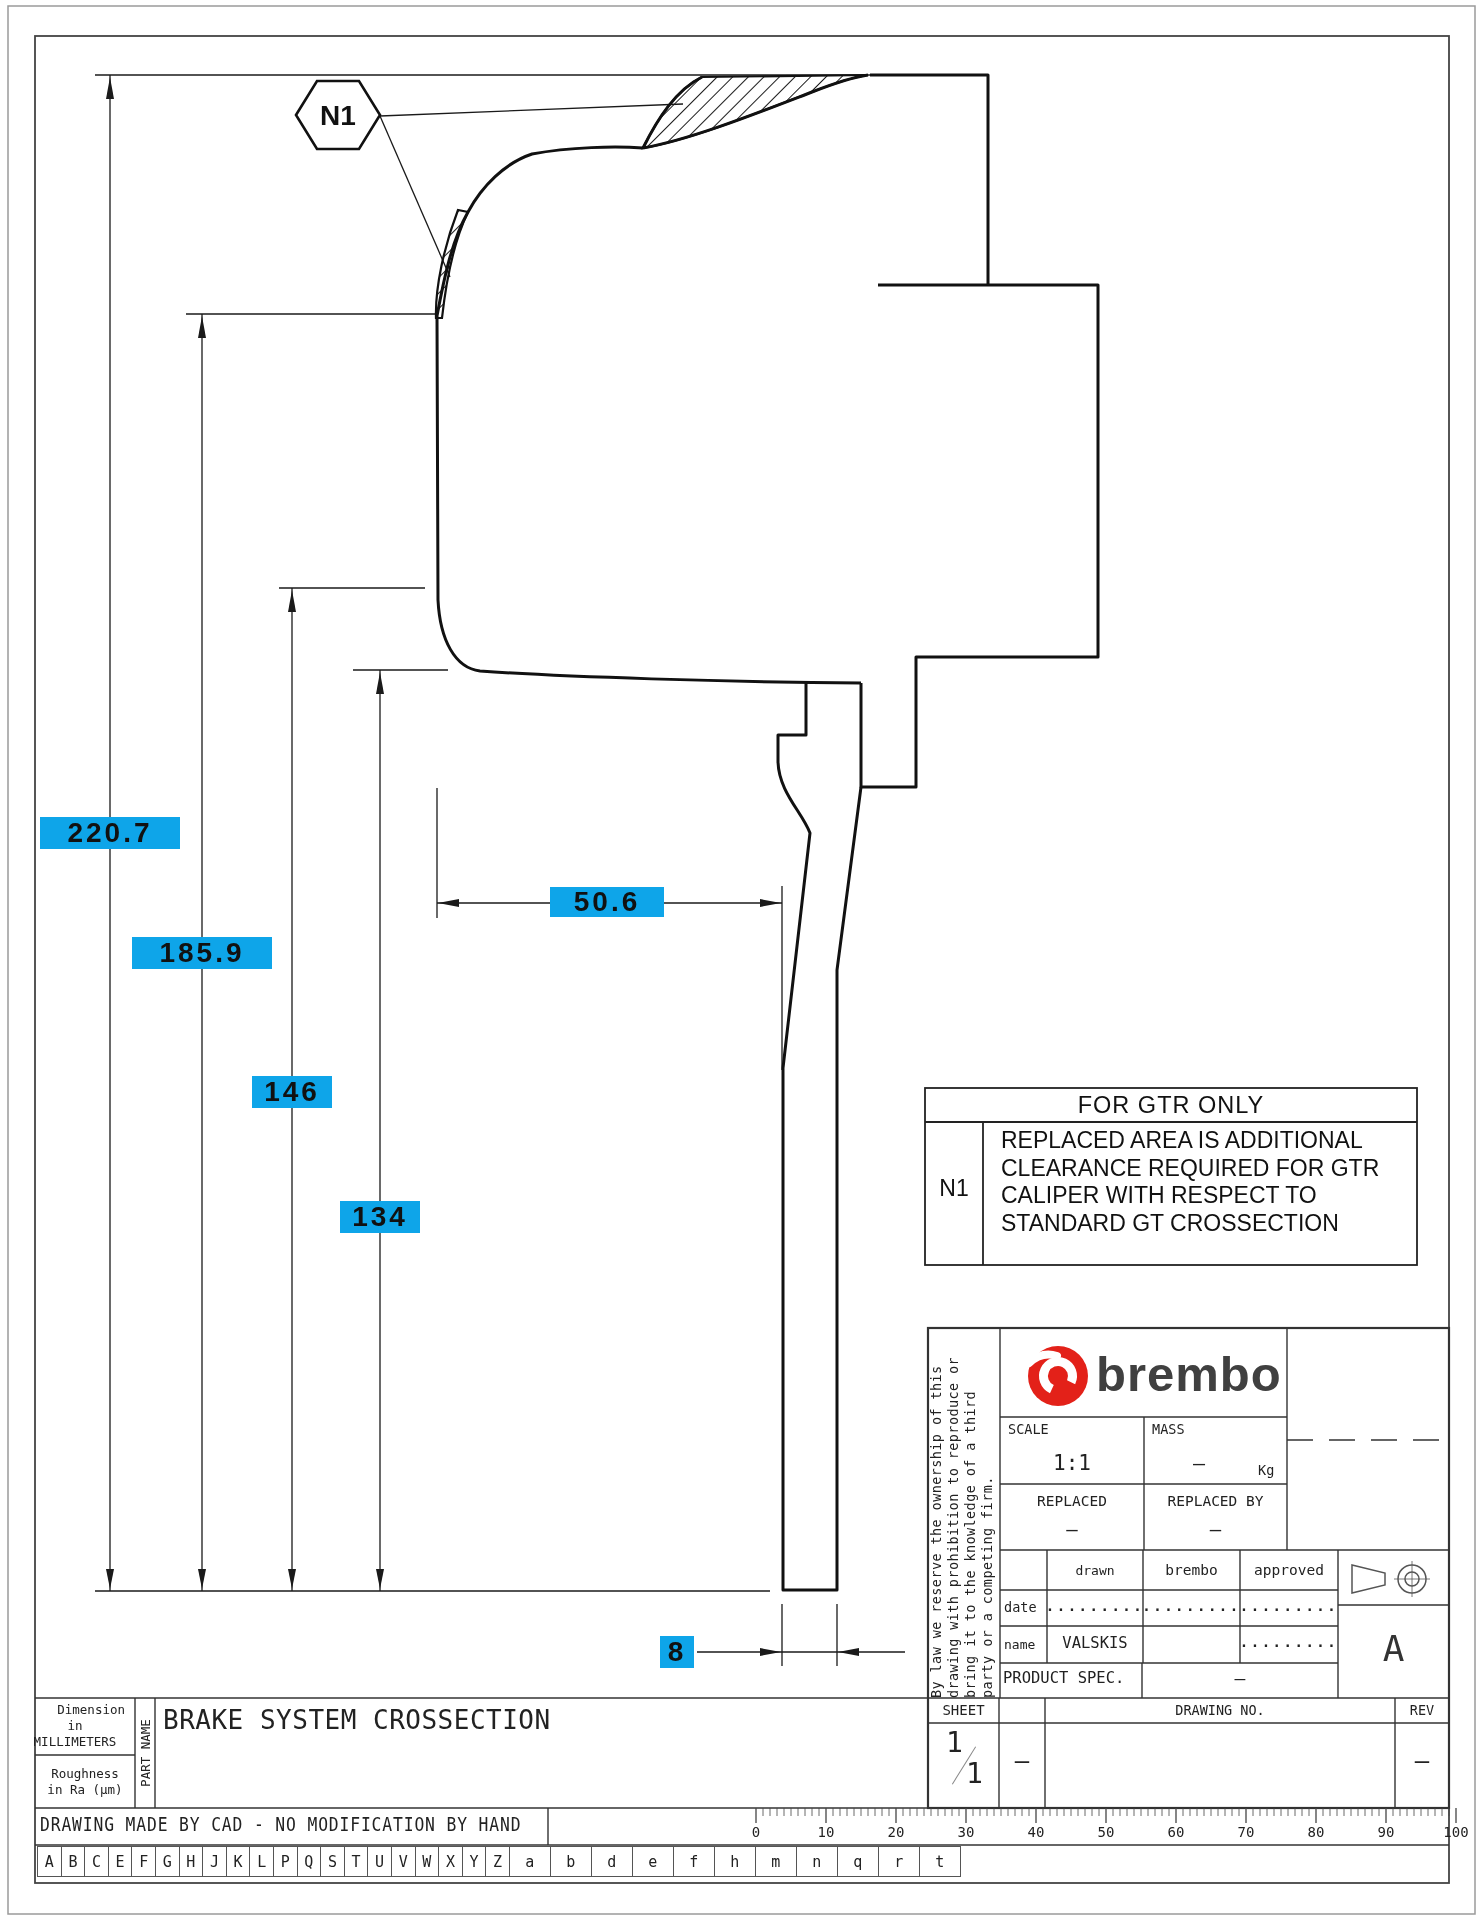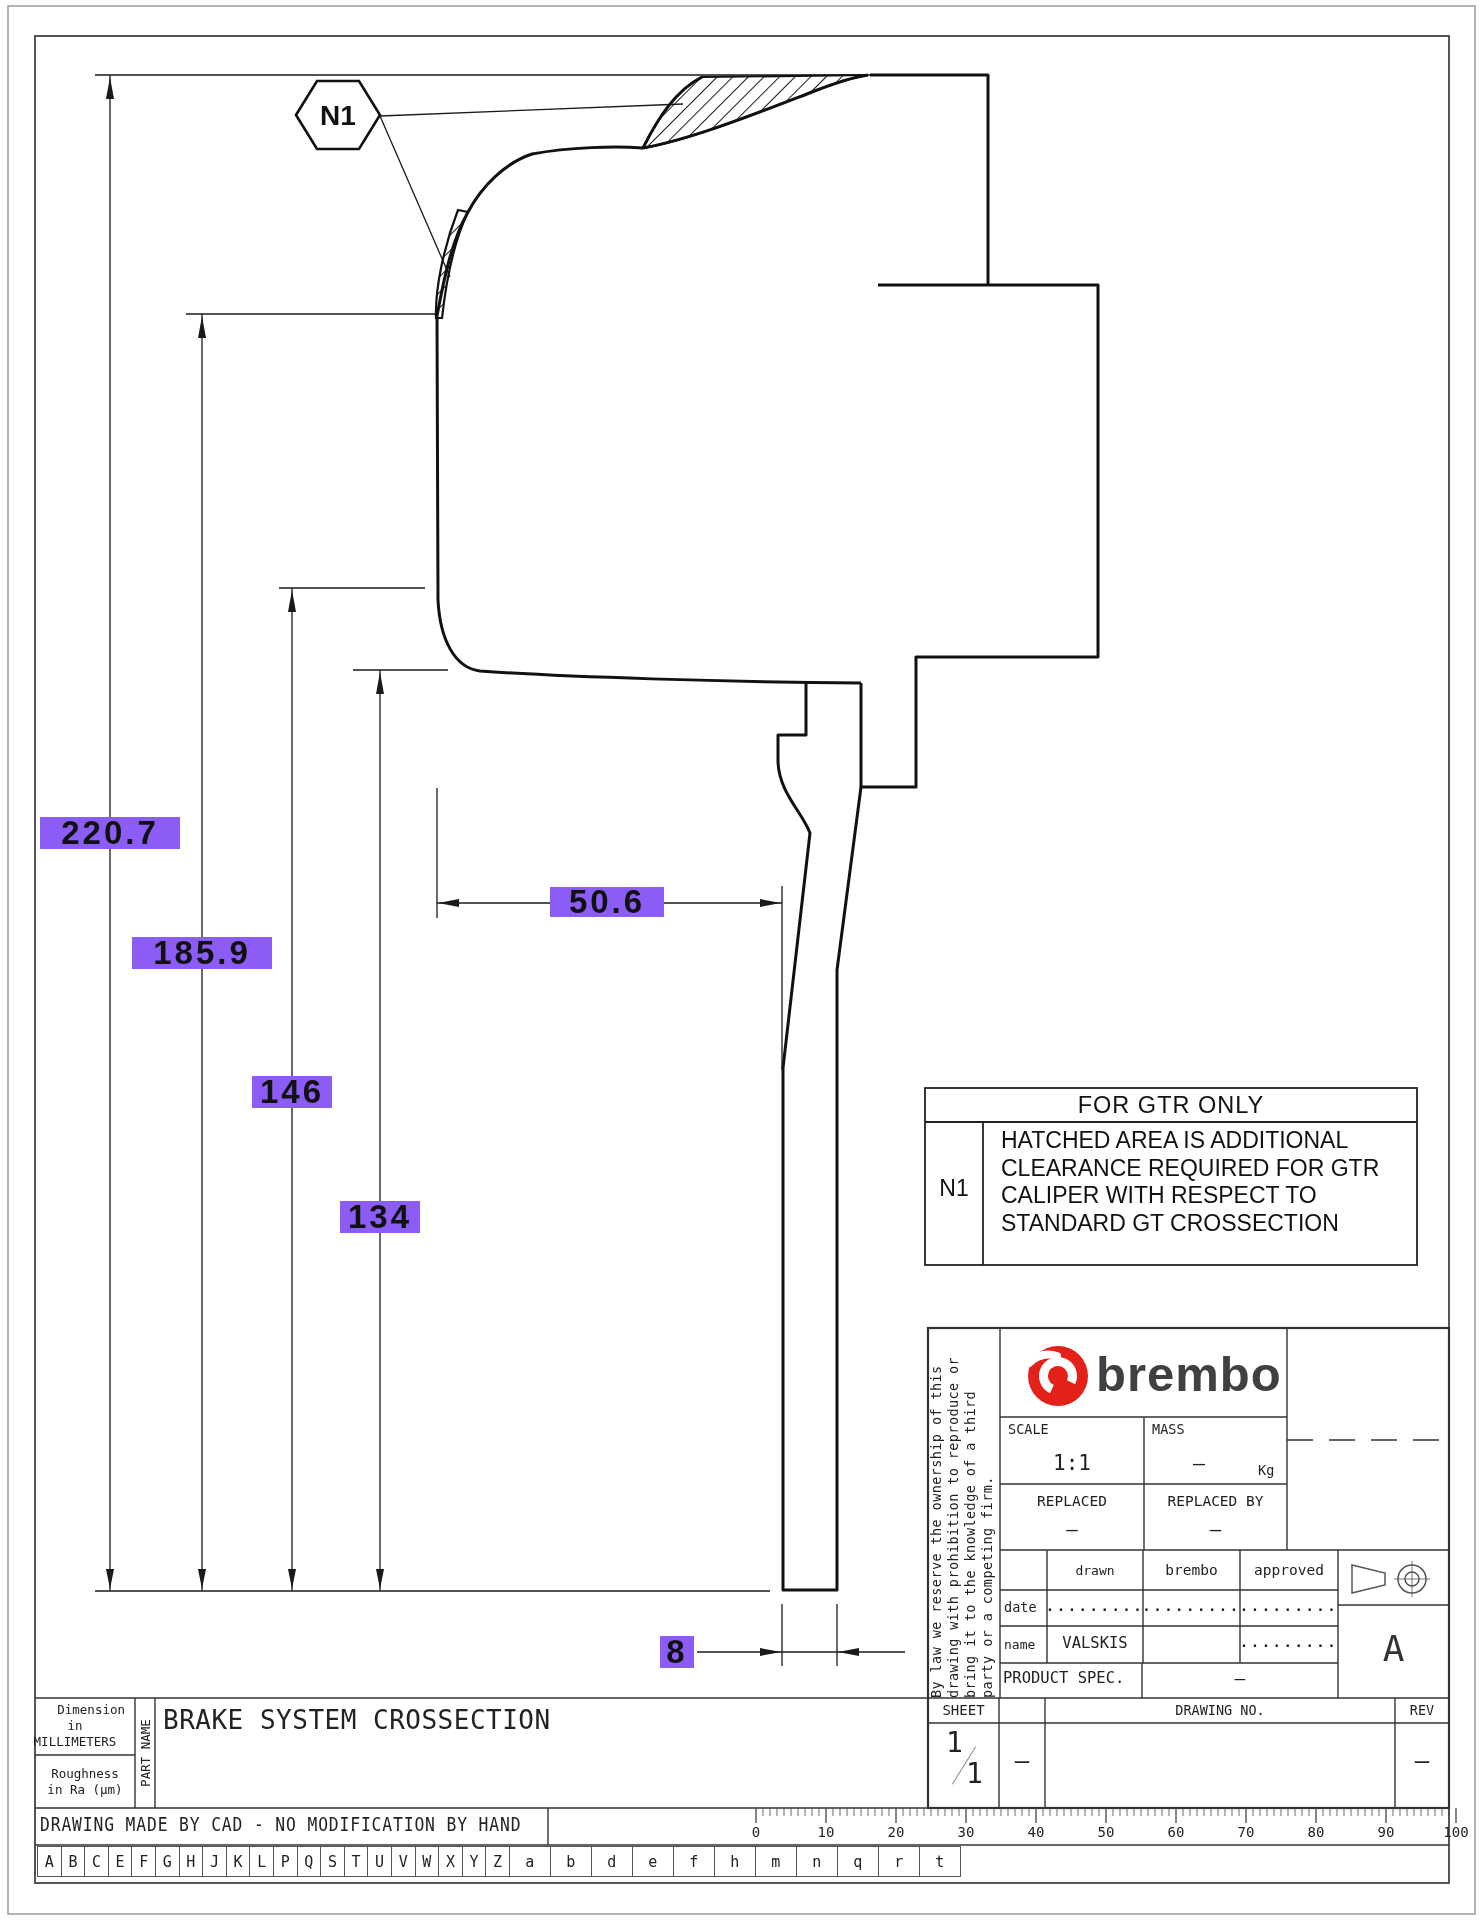--- a/index.html
+++ b/index.html
@@ -1,22 +1,22 @@
 <!DOCTYPE html>
 <html><head>
 <meta charset="utf-8">
 <style>
   html,body{margin:0;padding:0;background:#fff;}
   #page{position:relative;width:1483px;height:1920px;background:#fff;overflow:hidden;
         font-family:"DejaVu Sans Mono",monospace;color:#1a1a1a;}
   #linework{position:absolute;left:0;top:0;}
   .abs{position:absolute;box-sizing:border-box;}
   .ctr{display:flex;align-items:center;justify-content:center;text-align:center;}
-  .dim{font-family:"Liberation Sans",sans-serif;font-weight:bold;font-size:33px;
-       letter-spacing:3px;background:#8b5cf6;color:#111;}
+  .dim{font-family:"Liberation Sans",sans-serif;font-weight:bold;font-size:28px;
+       letter-spacing:3px;background:#0ea5e9;color:#111;}
   .cad{font-family:"DejaVu Sans Mono",monospace;color:#222;}
   .sans{font-family:"Liberation Sans",sans-serif;color:#111;}
   .note-line{line-height:27.5px;}
   .rot{transform:rotate(-90deg);}
   .dots{letter-spacing:2.5px;font-weight:bold;font-size:14px;}
   .letters{position:absolute;left:38px;top:1846px;display:flex;}
   .letters span{box-sizing:border-box;width:24.6px;height:31px;border:1px solid #555;
       margin-left:-1px;display:flex;align-items:center;justify-content:center;
       font:15px "DejaVu Sans Mono",monospace;color:#222;}
   .letters span:nth-child(n+21){width:42px;}
@@ -256,21 +256,21 @@
   <div class="abs ctr dim" style="left:252px;top:1076px;width:80px;height:32px;">146</div>
   <div class="abs ctr dim" style="left:340px;top:1201px;width:80px;height:32px;">134</div>
   <div class="abs ctr dim" style="left:550px;top:887px;width:114px;height:30px;">50.6</div>
   <div class="abs ctr dim" style="left:660px;top:1636px;width:34px;height:32px;">8</div>
 
   <div class="abs ctr sans" style="left:296px;top:99px;width:84px;height:34px;font-size:28px;font-weight:bold;">N1</div>
 
   <div class="abs ctr sans" style="left:925px;top:1092px;width:492px;height:26px;font-size:23.5px;letter-spacing:1px;">FOR GTR ONLY</div>
   <div class="abs ctr sans" style="left:925px;top:1174px;width:58px;height:28px;font-size:23px;">N1</div>
   <div class="abs sans" style="left:1001px;top:1127px;width:414px;font-size:23px;">
-    <div class="note-line">HATCHED AREA IS ADDITIONAL</div>
+    <div class="note-line">REPLACED AREA IS ADDITIONAL</div>
     <div class="note-line">CLEARANCE REQUIRED FOR GTR</div>
     <div class="note-line">CALIPER WITH RESPECT TO</div>
     <div class="note-line">STANDARD GT CROSSECTION</div>
   </div>
 
   <div class="abs rot cad" style="left:779px;top:1477px;width:370px;height:72px;font-size:13.5px;line-height:17px;letter-spacing:0.4px;">
     <div>By law we reserve the ownership of this</div>
     <div>drawing with prohibition to reproduce or</div>
     <div>bring it to the knowledge of a third</div>
     <div>party or a competing firm.</div>

